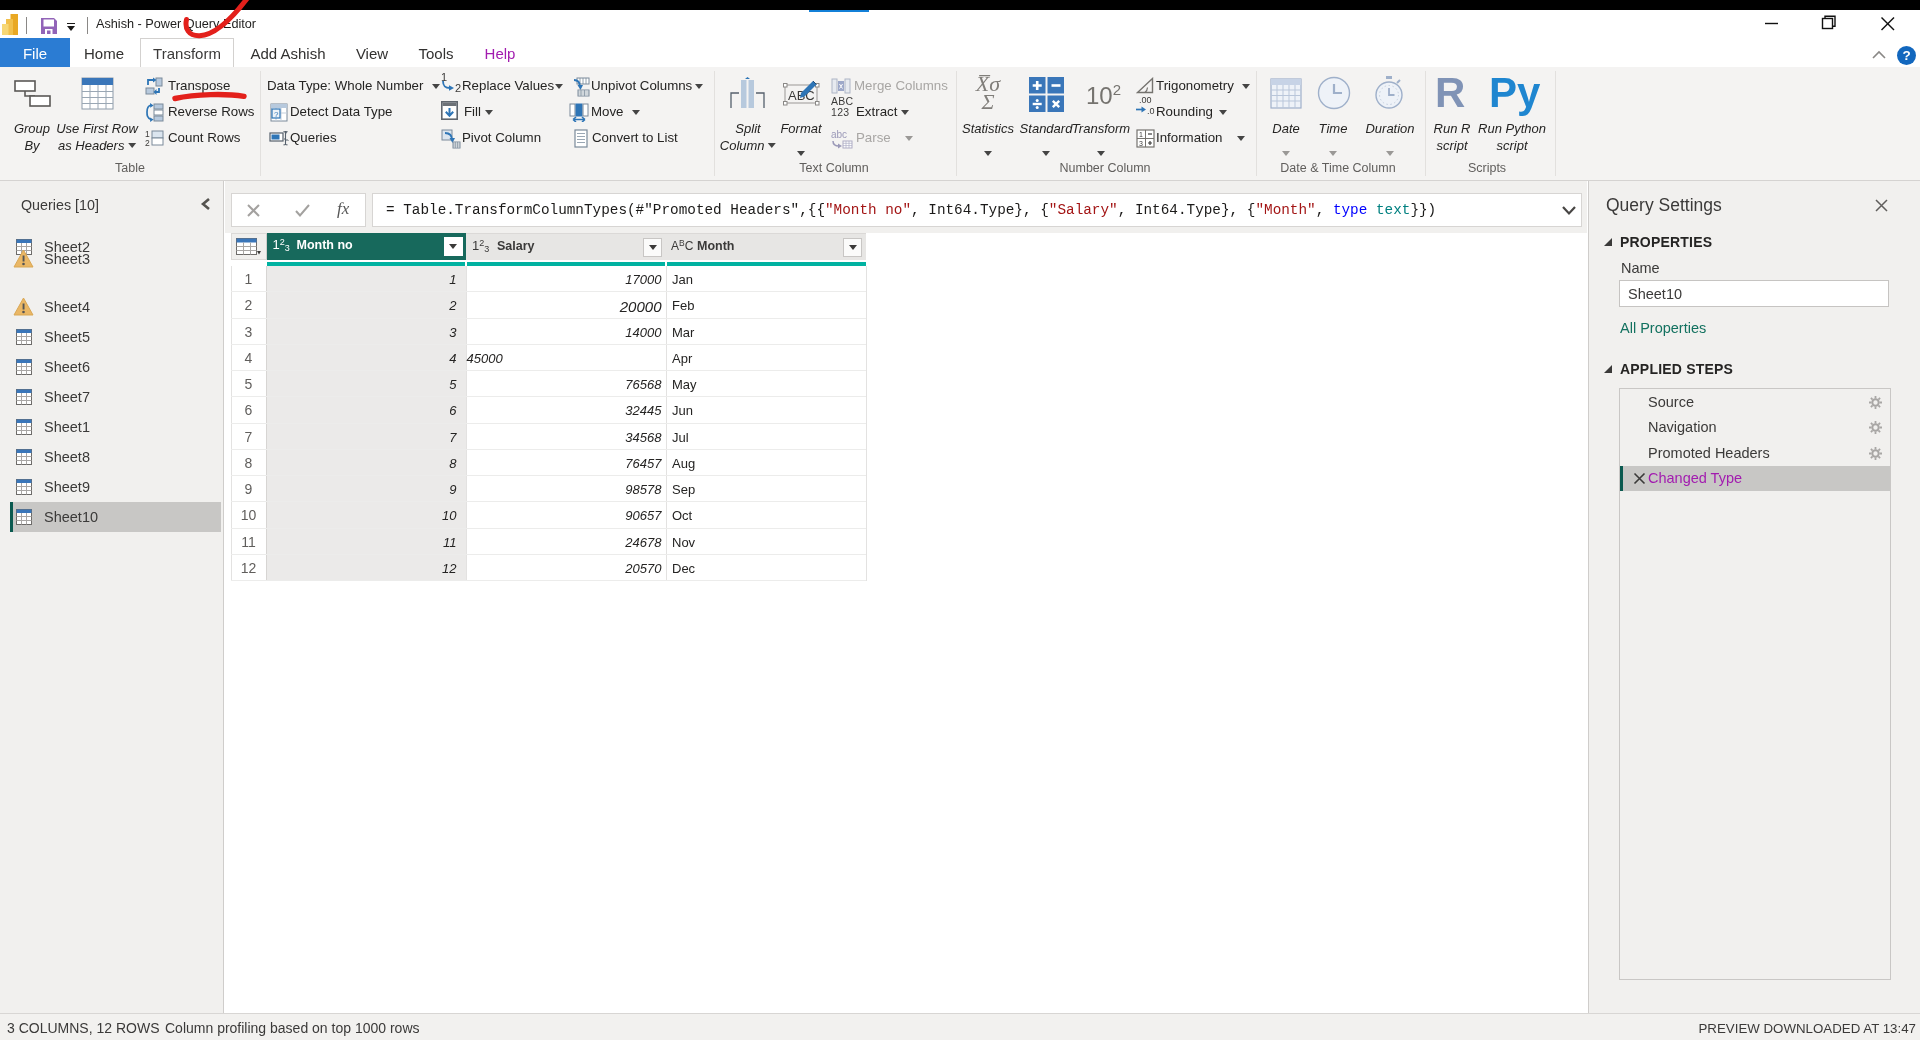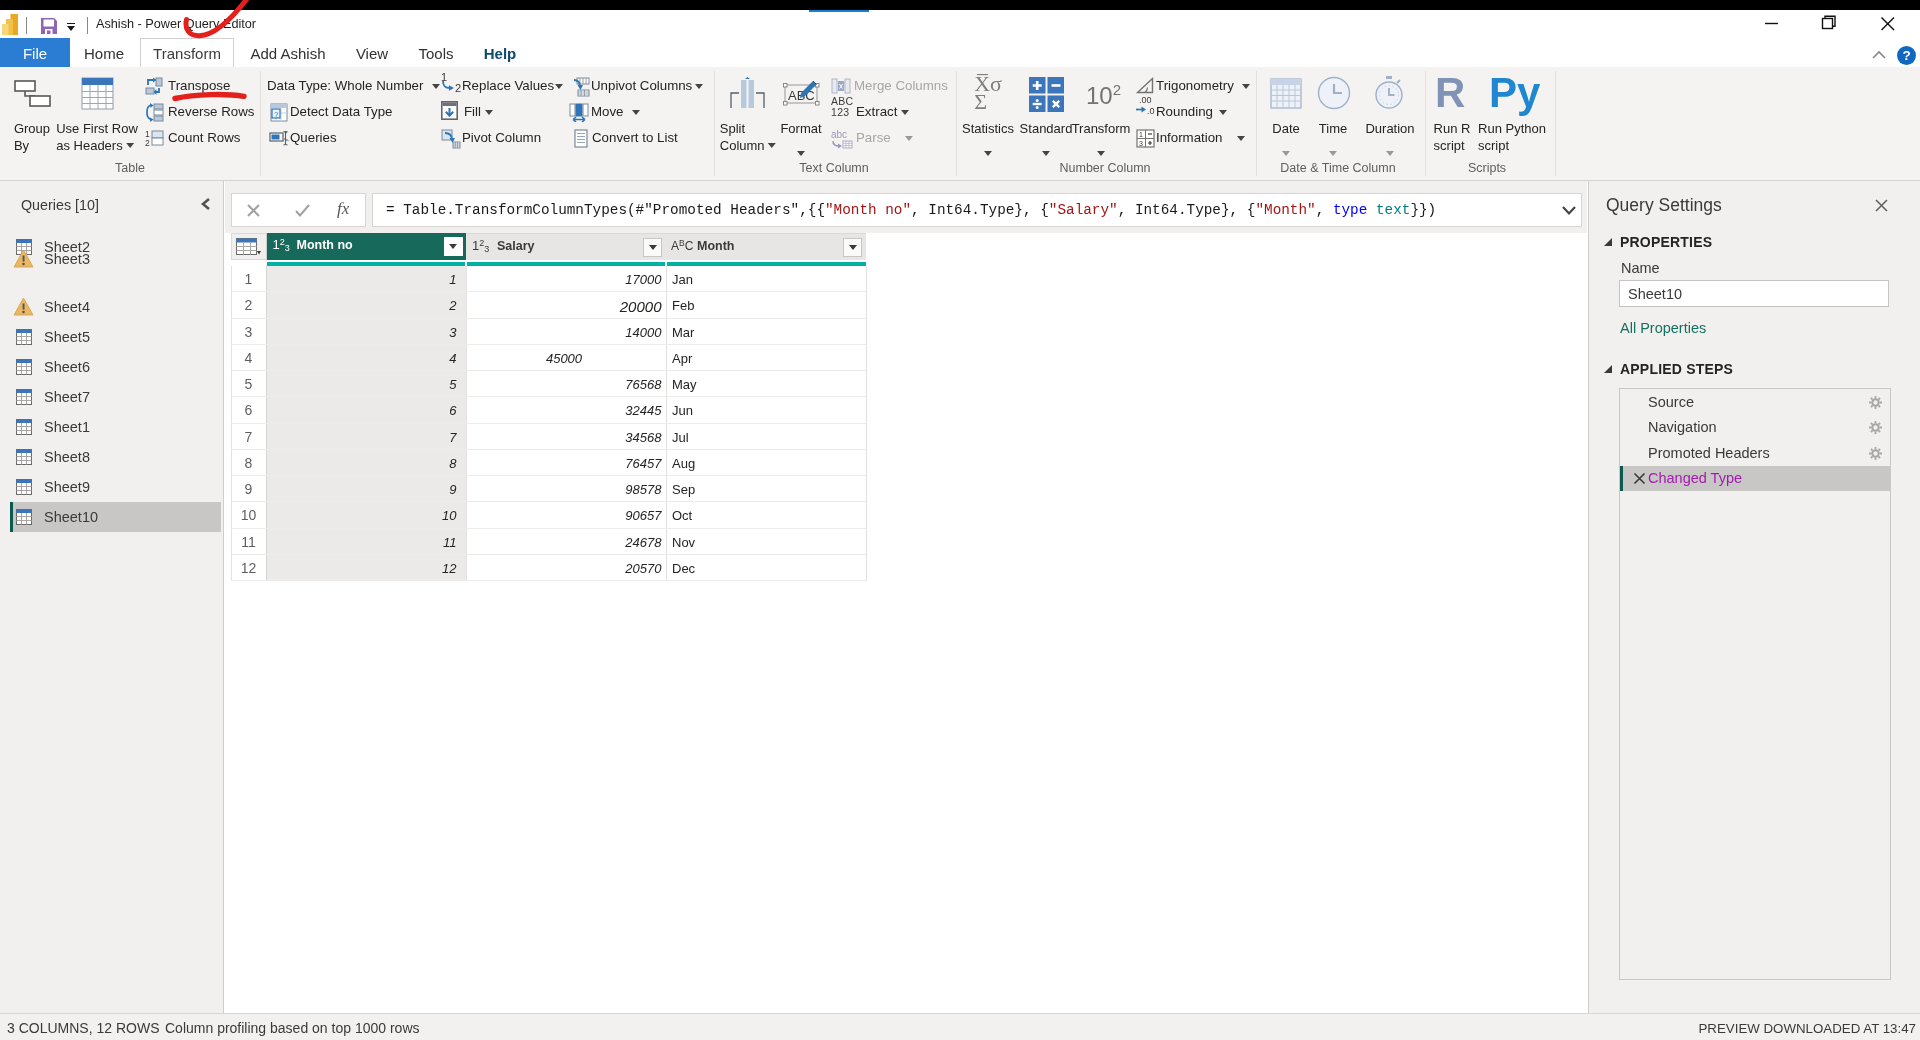--- a/index.html
+++ b/index.html
@@ -8,21 +8,21 @@
   #page { position:absolute; top:0; left:0; width:1920px; height:1040px; background:#fff; }
   .abs { position:absolute; }
   .tx { position:absolute; white-space:nowrap; }
   .ctr { transform:translateX(-50%); text-align:center; }
   .caret { position:absolute; width:0; height:0; border-left:4px solid transparent; border-right:4px solid transparent; border-top:5px solid #444; }
   .caret.gray { border-top-color:#9a9896; }
   .vline { position:absolute; width:1px; background:#e2e0de; }
   .grplabel { position:absolute; font-size:12.5px; color:#605e5c; transform:translateX(-50%); white-space:nowrap; }
   .rbtxt { font-size:13.3px; color:#252423; }
   .rbtxt.gray { color:#a8a6a4; }
-  .bigbtn { position:absolute; font-size:13px; color:#252423; line-height:17.5px; transform:translateX(-50%); white-space:nowrap; }
+  .bigbtn { position:absolute; text-align:center; font-size:13px; color:#252423; line-height:17.5px; transform:translateX(-50%); white-space:nowrap;font-style:italic; }
   .qitem { position:absolute; left:10px; width:211px; height:30px; }
   .qitem .lbl { position:absolute; left:34px; top:7px; font-size:14.5px; color:#3b3a39; }
 </style>
 </head>
 <body>
 <div id="page">
 
   <div class="abs" style="left:0;top:0;width:1920px;height:10px;background:#000;"></div>
   <div class="abs" style="left:809px;top:10px;width:60px;height:2px;background:#1380d8;z-index:20;"></div>
 
@@ -58,21 +58,21 @@
 
   <div class="abs" style="left:0;top:37.5px;width:1920px;height:29.5px;background:#fff;">
     <div class="abs" style="left:0;top:0;width:70px;height:29.5px;background:#2b7cd3;"></div>
     <div class="tx ctr" style="left:35px;top:7px;font-size:15px;color:#fff;">File</div>
     <div class="tx ctr" style="left:104px;top:7px;font-size:15px;color:#323130;">Home</div>
     <div class="abs" style="left:140px;top:0;width:94px;height:29.5px;background:#fff;border:1px solid #d3d1cf;border-bottom:none;"></div>
     <div class="tx ctr" style="left:187px;top:7px;font-size:15px;color:#3b3a39;">Transform</div>
     <div class="tx ctr" style="left:288px;top:7px;font-size:15px;color:#323130;">Add Ashish</div>
     <div class="tx ctr" style="left:372px;top:7px;font-size:15px;color:#323130;">View</div>
     <div class="tx ctr" style="left:436px;top:7px;font-size:15px;color:#323130;">Tools</div>
-    <div class="tx ctr" style="left:500px;top:7px;font-size:15px;color:#0c4a6e;font-weight:bold;">Help</div>
+    <div class="tx ctr" style="left:500px;top:7px;font-size:15px;color:#a21caf;">Help</div>
 
     <svg class="abs" style="left:1871px;top:12px;" width="16" height="10" viewBox="0 0 16 10">
       <path d="M2 8 L8 2 L14 8" fill="none" stroke="#8a8886" stroke-width="1.6"></path>
     </svg>
     <div class="abs" style="left:1897px;top:8px;width:19px;height:19px;border-radius:50%;background:#1267be;color:#fff;font-size:13.5px;font-weight:700;text-align:center;line-height:19px;">?</div>
   </div>
 
   <div id="ribbon" class="abs" style="left:0;top:67px;width:1920px;height:114px;background:#f4f3f2;border-bottom:1px solid #d5d3d1;">
 
     <div class="vline" style="left:260px;top:4px;height:105px;"></div>
@@ -491,21 +491,21 @@
       <div class="abs" style="left:0;top:25.25px;width:635.5px;height:1px;background:#ececeb;"></div>
       <div class="tx" style="left:3px;top:5px;width:30px;text-align:center;font-size:14px;color:#605e5c;">3</div>
       <div class="tx" style="left:36px;top:6px;width:190px;text-align:right;font-style:italic;font-size:13px;color:#252423;">3</div>
       <div class="tx" style="left:236px;top:6px;width:195px;text-align:right;font-style:italic;font-size:13px;color:#252423;">14000</div>
       <div class="tx" style="left:441.5px;top:6px;font-size:13px;color:#252423;">Mar</div>
     </div>
     <div class="abs" style="left:5.5px;top:111.75px;width:1362px;height:26.25px;">
       <div class="abs" style="left:0;top:25.25px;width:635.5px;height:1px;background:#ececeb;"></div>
       <div class="tx" style="left:3px;top:5px;width:30px;text-align:center;font-size:14px;color:#605e5c;">4</div>
       <div class="tx" style="left:36px;top:6px;width:190px;text-align:right;font-style:italic;font-size:13px;color:#252423;">4</div>
-      <div class="tx" style="left:236px;top:6px;width:195px;text-align:center;font-style:italic;font-size:13px;color:#252423;">45000</div>
+      <div class="tx" style="left:236px;top:6px;width:195px;text-align:left;font-style:italic;font-size:13px;color:#252423;">45000</div>
       <div class="tx" style="left:441.5px;top:6px;font-size:13px;color:#252423;">Apr</div>
     </div>
     <div class="abs" style="left:5.5px;top:138.00px;width:1362px;height:26.25px;">
       <div class="abs" style="left:0;top:25.25px;width:635.5px;height:1px;background:#ececeb;"></div>
       <div class="tx" style="left:3px;top:5px;width:30px;text-align:center;font-size:14px;color:#605e5c;">5</div>
       <div class="tx" style="left:36px;top:6px;width:190px;text-align:right;font-style:italic;font-size:13px;color:#252423;">5</div>
       <div class="tx" style="left:236px;top:6px;width:195px;text-align:right;font-style:italic;font-size:13px;color:#252423;">76568</div>
       <div class="tx" style="left:441.5px;top:6px;font-size:13px;color:#252423;">May</div>
     </div>
     <div class="abs" style="left:5.5px;top:164.25px;width:1362px;height:26.25px;">

